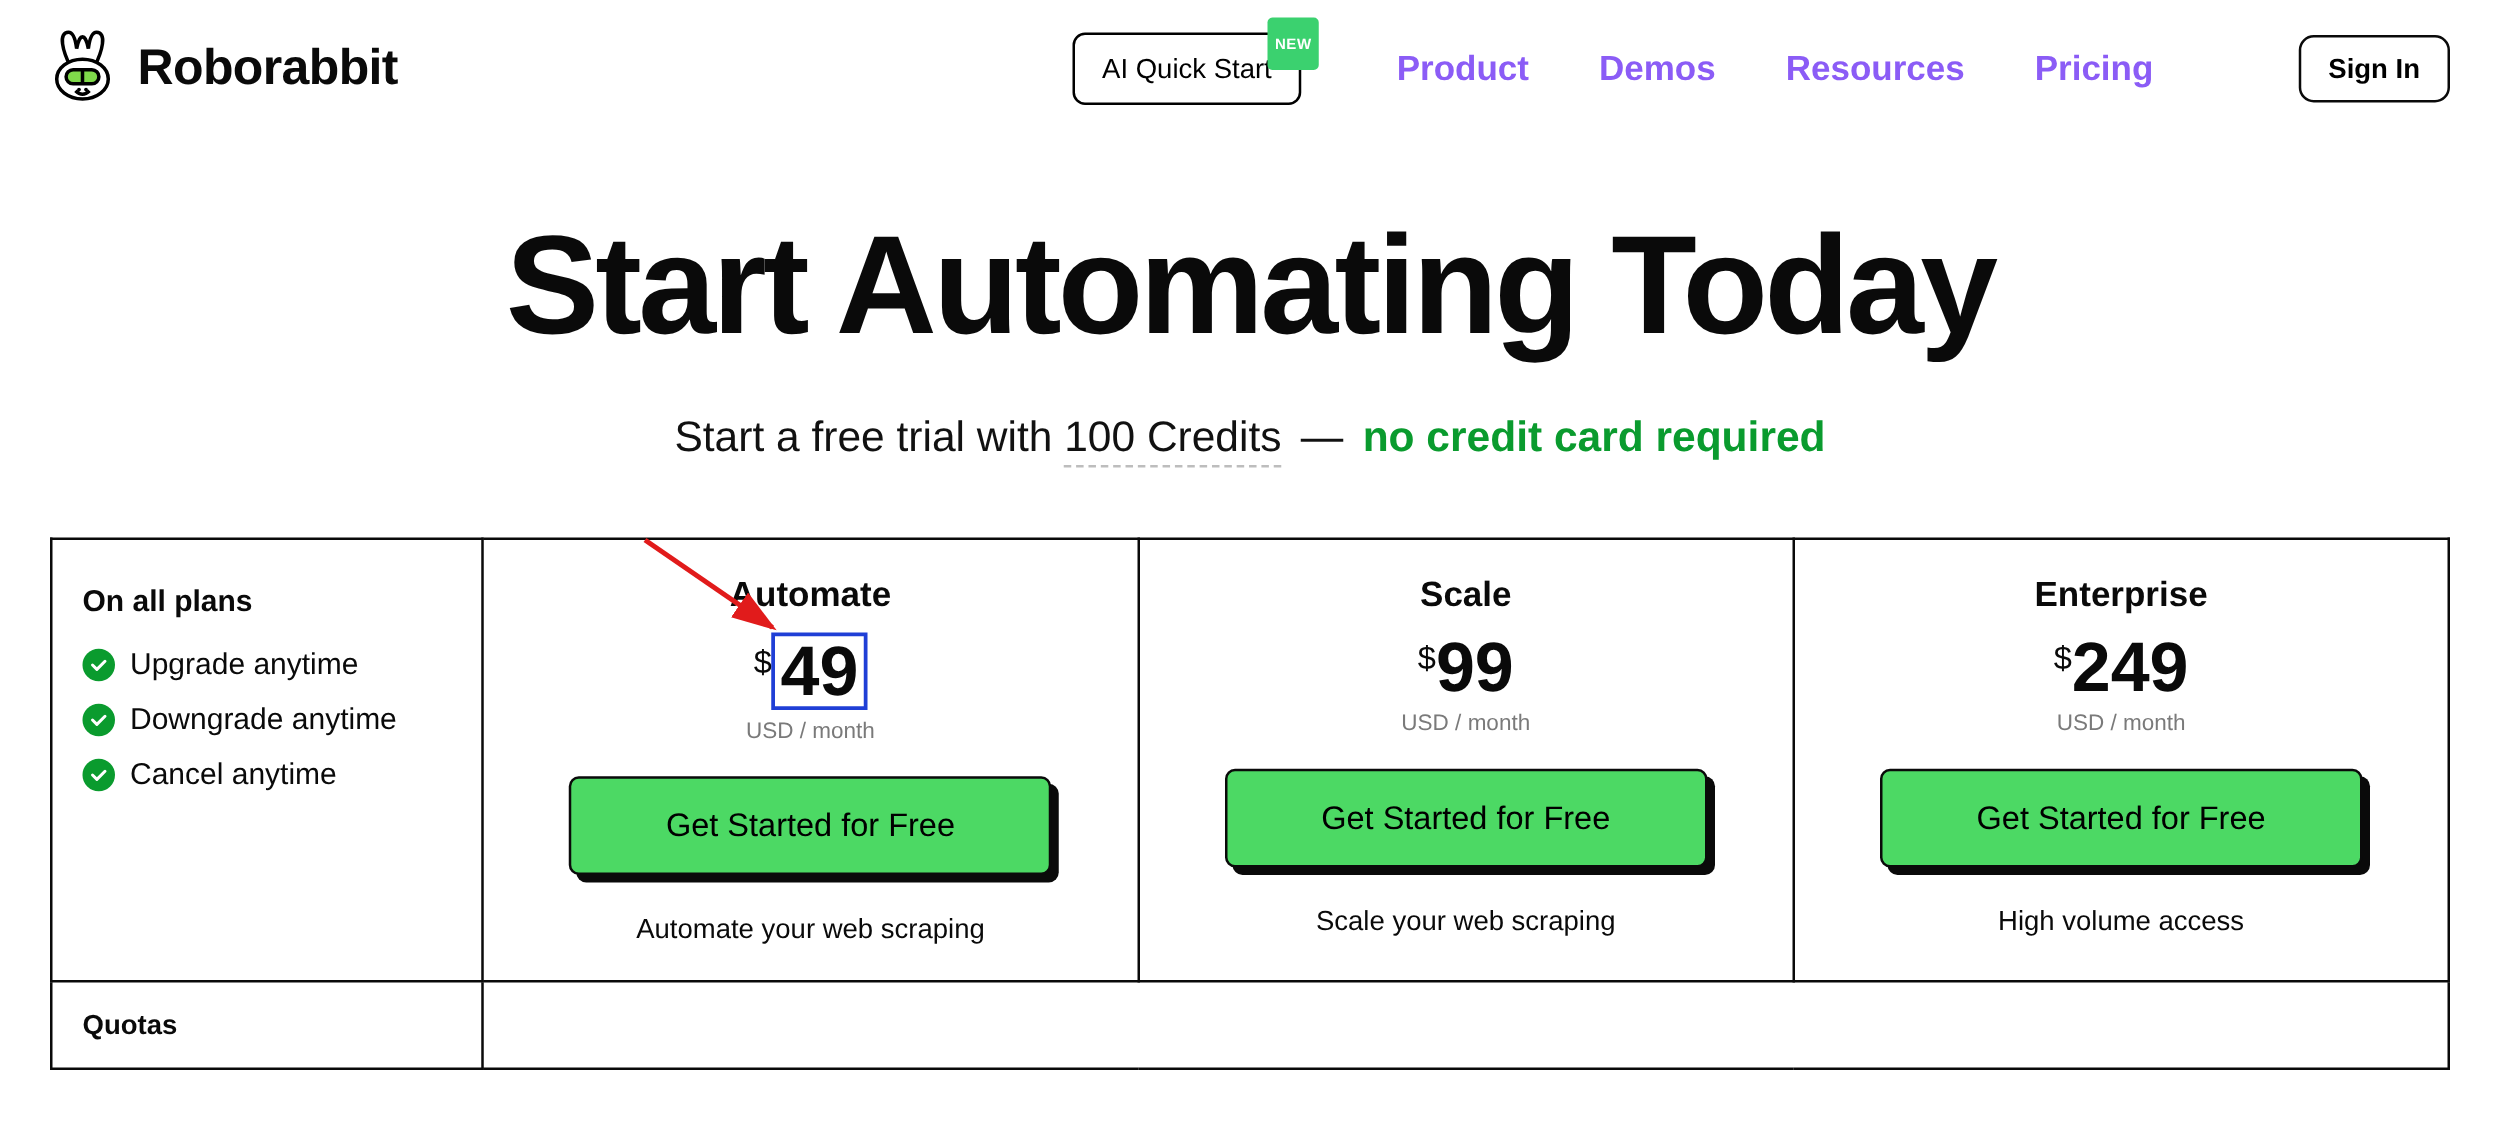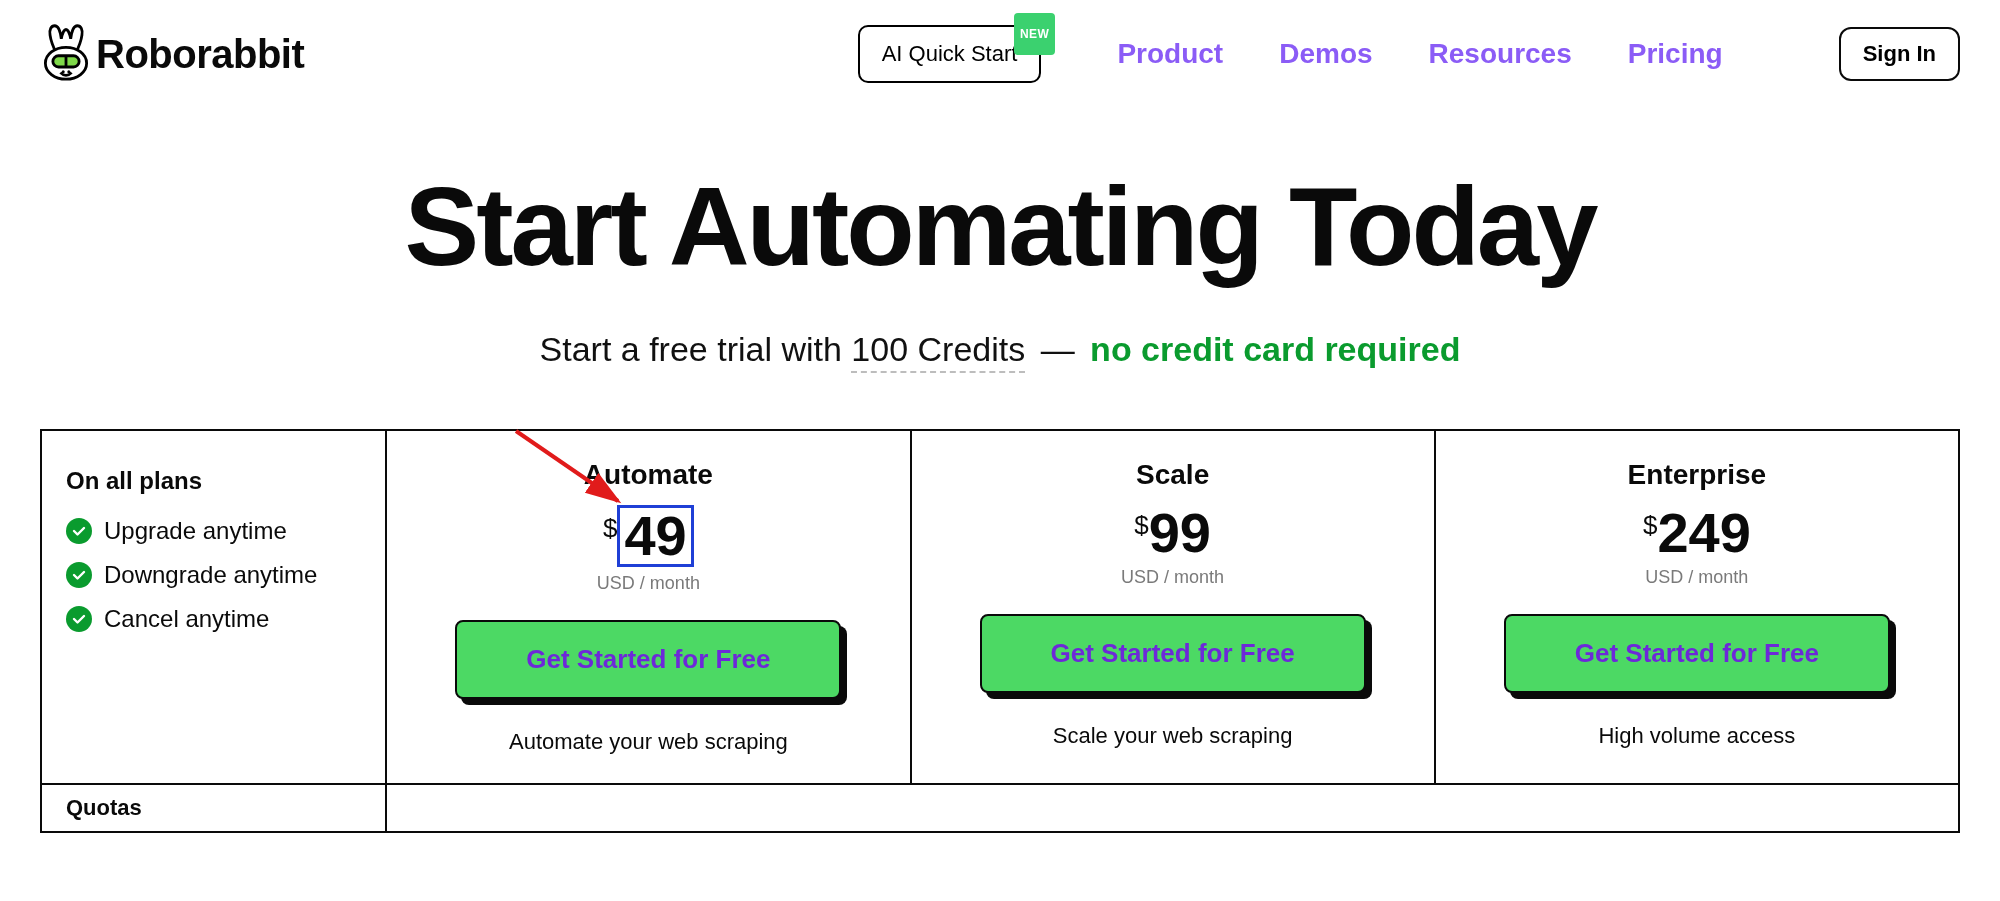--- a/index.html
+++ b/index.html
@@ -12,21 +12,21 @@
 
   
   .nav {
     display: flex;
     align-items: center;
     padding: 22px 40px 22px 36px;
   }
   .brand {
     display: flex;
     align-items: center;
-    gap: 0;
+    gap: 14px;
     text-align: center;
   }
   .brand-name {
     font-size: 40px;
     font-weight: 700;
     letter-spacing: -0.5px;
   }
   .nav-spacer { flex: 1; }
   .nav-links {
     display: flex;
@@ -184,33 +184,33 @@
     margin-top: 6px;
   }
   .cta-btn {
     display: inline-block;
     margin-top: 26px;
     width: 80%;
     background: #4cd964;
     border: 2px solid #0a0a0a;
     border-radius: 8px;
     font-size: 26px;
-    font-weight: 700;
-    color: #6d28d9;
+    font-weight: 400;
+    color: #000000;
     padding: 22px 0;
     box-shadow: 6px 6px 0 #0a0a0a;
     cursor: pointer;
   }
   .plan-desc {
     margin-top: 30px;
     font-size: 22px;
   }
 
   .quotas-row td, .quotas-row th {
-    padding: 10px 24px;
+    padding: 21px 24px;
     font-size: 22px;
     font-weight: 700;
     text-align: left;
   }
   .quotas-empty { background: #fff; }
 
   
   .arrow-layer {
     position: relative;
     height: 0;

